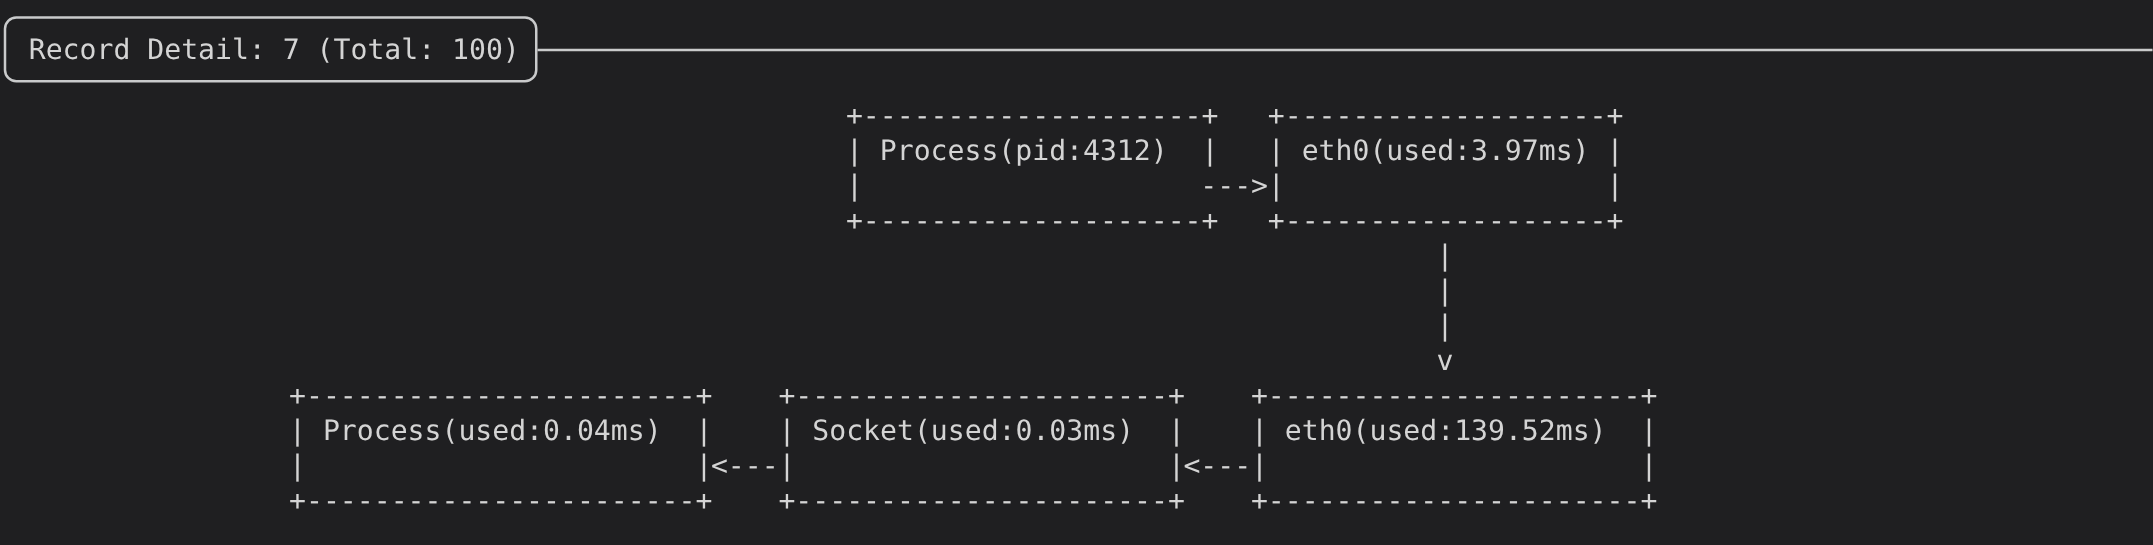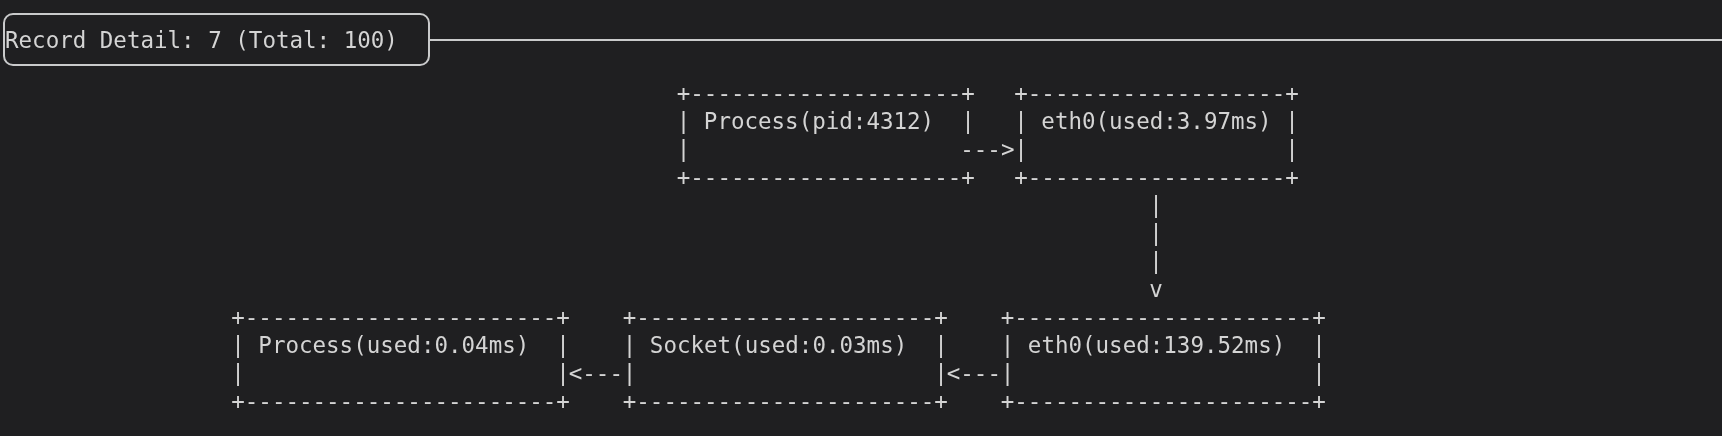--- a/index.html
+++ b/index.html
@@ -26,20 +26,21 @@
     position: absolute;
     left: 3px;
     top: 13px;
     width: 427px;
     height: 53px;
     border: 2px solid #c9cacb;
     border-radius: 10px;
     box-sizing: border-box;
     display: flex;
     align-items: center;
+    padding-left: 18px;
     background: #1f1f21;
     white-space: pre;
     z-index: 2;
   }
   .panel-line {
     position: absolute;
     left: 430px;
     top: 39px;
     width: 1292px;
     height: 2px;

